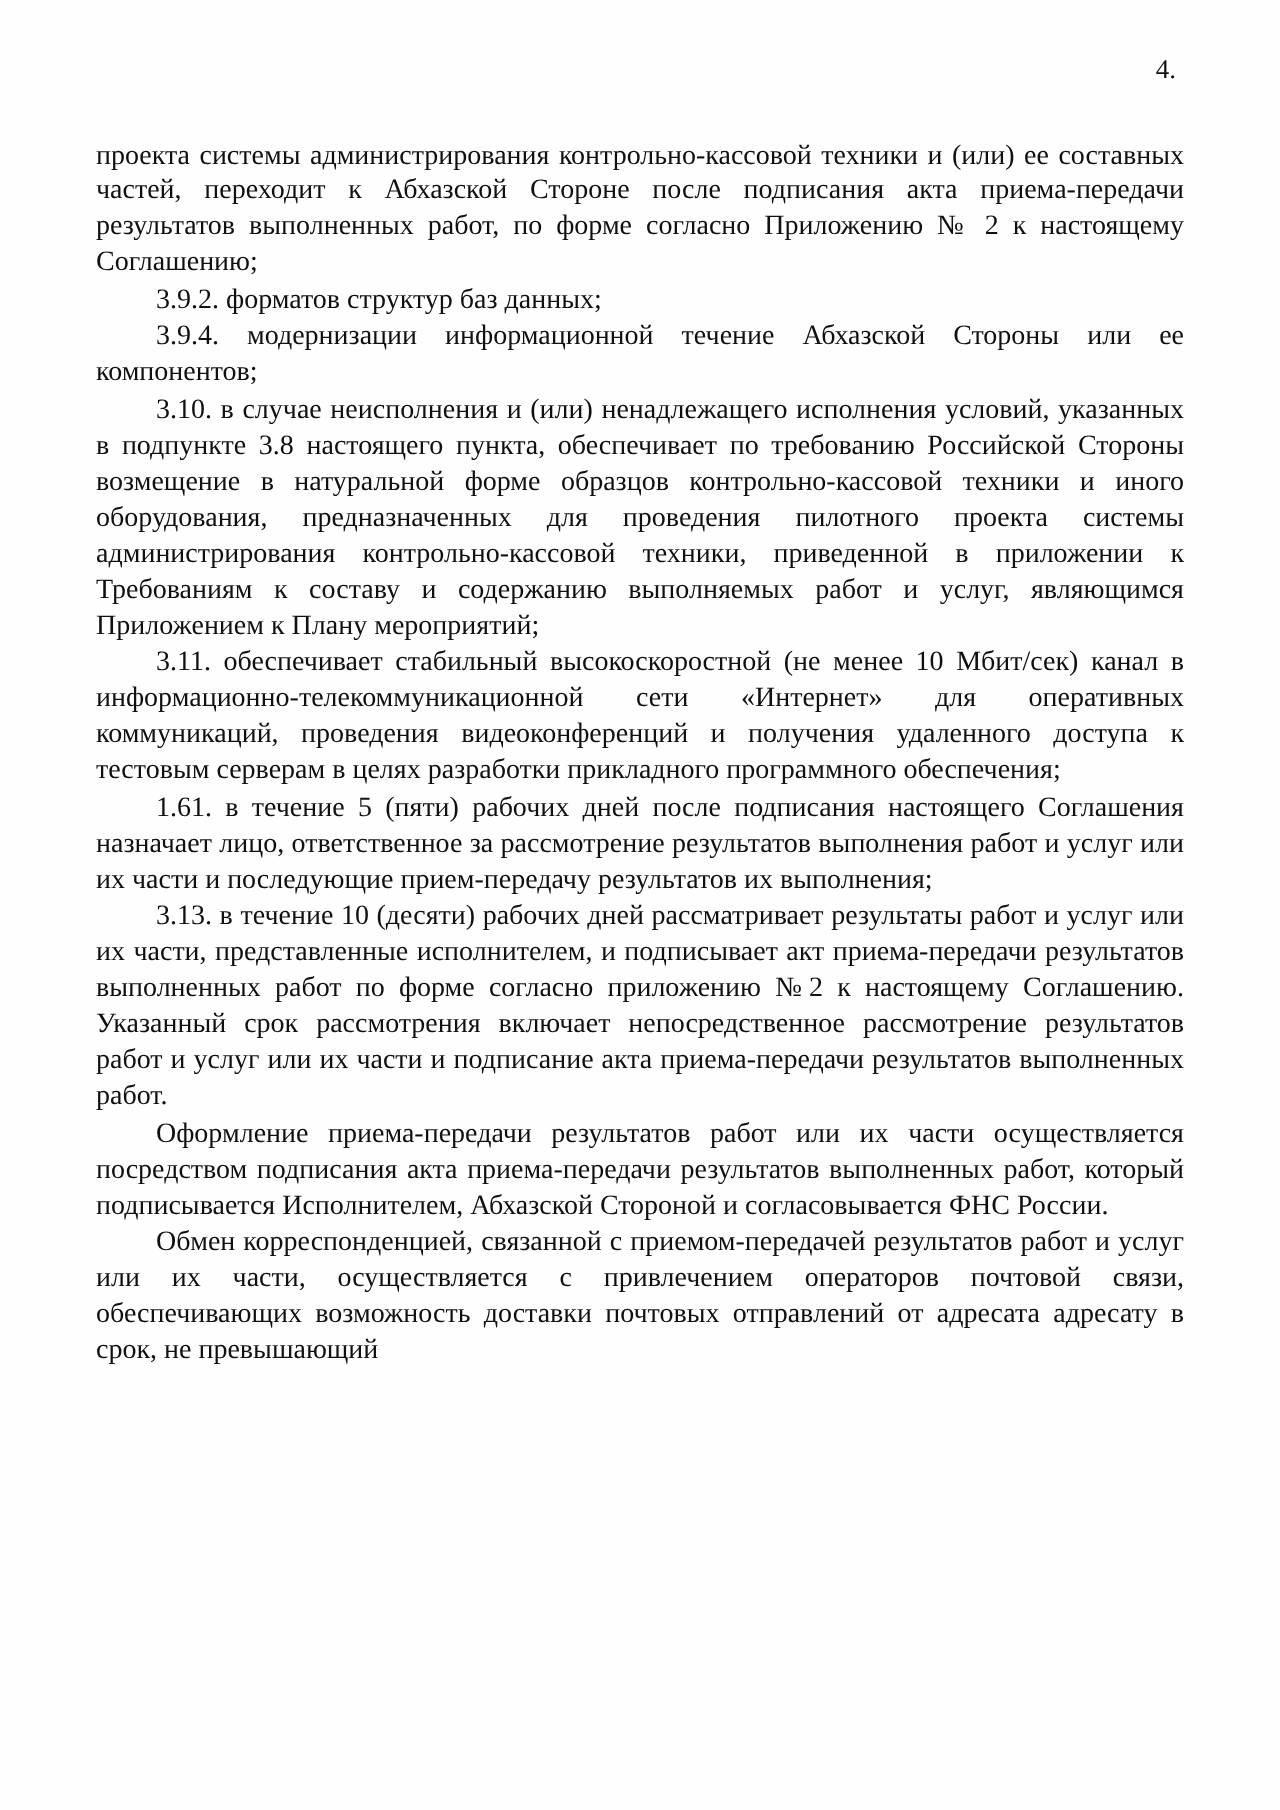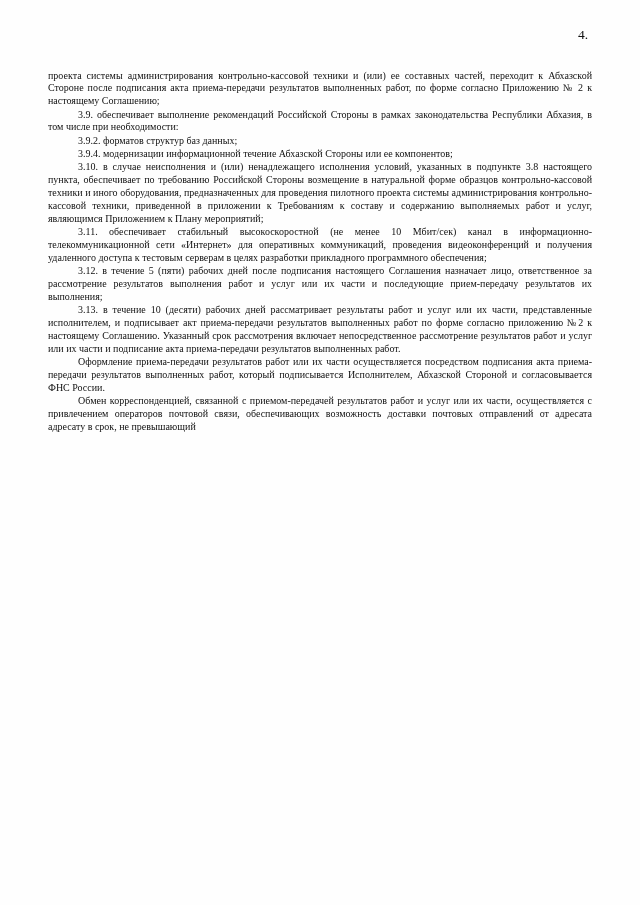--- a/index.html
+++ b/index.html
@@ -24,21 +24,21 @@
   }
   .page-number {
     text-align: right;
     font-size: 13.5px;
     line-height: 1;
     padding-right: 4px;
     margin-bottom: 28px;
     color: #111;
   }
   .body-text {
-    font-size: 10px;
+    font-size: 14px;
     line-height: 1.285;
     text-align: justify;
     text-justify: inter-word;
     color: #101010;
     hyphens: none;
   }
   .para {
     margin: 0 0 0.5px 0;
     text-align: justify;
     text-align-last: left;
@@ -56,24 +56,23 @@
 </style>
 </head>
 <body>
 
 <div class="page">
 
   <div class="page-number">4.</div>
 
   <div class="body-text">
     <p class="para noindent">проекта системы администрирования контрольно-кассовой техники и (или) ее составных частей, переходит к Абхазской Стороне после подписания акта приема-передачи результатов выполненных работ, по форме согласно Приложению № 2 к настоящему Соглашению;</p>
-    <p class="para indent">3.9. обеспечивает выполнение рекомендаций Российской Стороны в рамках законодательства Республики Абхазия, в том числе при необходимости:</p>
     <p class="para indent">3.9.2. форматов структур баз данных;</p>
     <p class="para indent">3.9.4. модернизации информационной течение Абхазской Стороны или ее компонентов;</p>
     <p class="para indent">3.10. в случае неисполнения и (или) ненадлежащего исполнения условий, указанных в подпункте 3.8 настоящего пункта, обеспечивает по требованию Российской Стороны возмещение в натуральной форме образцов контрольно-кассовой техники и иного оборудования, предназначенных для проведения пилотного проекта системы администрирования контрольно-кассовой техники, приведенной в приложении к Требованиям к составу и содержанию выполняемых работ и услуг, являющимся Приложением к Плану мероприятий;</p>
     <p class="para indent">3.11. обеспечивает стабильный высокоскоростной (не менее 10 Мбит/сек) канал в информационно-телекоммуникационной сети «Интернет» для оперативных коммуникаций, проведения видеоконференций и получения удаленного доступа к тестовым серверам в целях разработки прикладного программного обеспечения;</p>
-    <p class="para indent">3.12. в течение 5 (пяти) рабочих дней после подписания настоящего Соглашения назначает лицо, ответственное за рассмотрение результатов выполнения работ и услуг или их части и последующие прием-передачу результатов их выполнения;</p>
+    <p class="para indent">1.61. в течение 5 (пяти) рабочих дней после подписания настоящего Соглашения назначает лицо, ответственное за рассмотрение результатов выполнения работ и услуг или их части и последующие прием-передачу результатов их выполнения;</p>
     <p class="para indent">3.13. в течение 10 (десяти) рабочих дней рассматривает результаты работ и услуг или их части, представленные исполнителем, и подписывает акт приема-передачи результатов выполненных работ по форме согласно приложению №2 к настоящему Соглашению. Указанный срок рассмотрения включает непосредственное рассмотрение результатов работ и услуг или их части и подписание акта приема-передачи результатов выполненных работ.</p>
     <p class="para indent">Оформление приема-передачи результатов работ или их части осуществляется посредством подписания акта приема-передачи результатов выполненных работ, который подписывается Исполнителем, Абхазской Стороной и согласовывается ФНС России.</p>
     <p class="para indent">Обмен корреспонденцией, связанной с приемом-передачей результатов работ и услуг или их части, осуществляется с привлечением операторов почтовой связи, обеспечивающих возможность доставки почтовых отправлений от адресата адресату в срок, не превышающий</p>
   </div>
 
 </div>
 
 </body></html>

